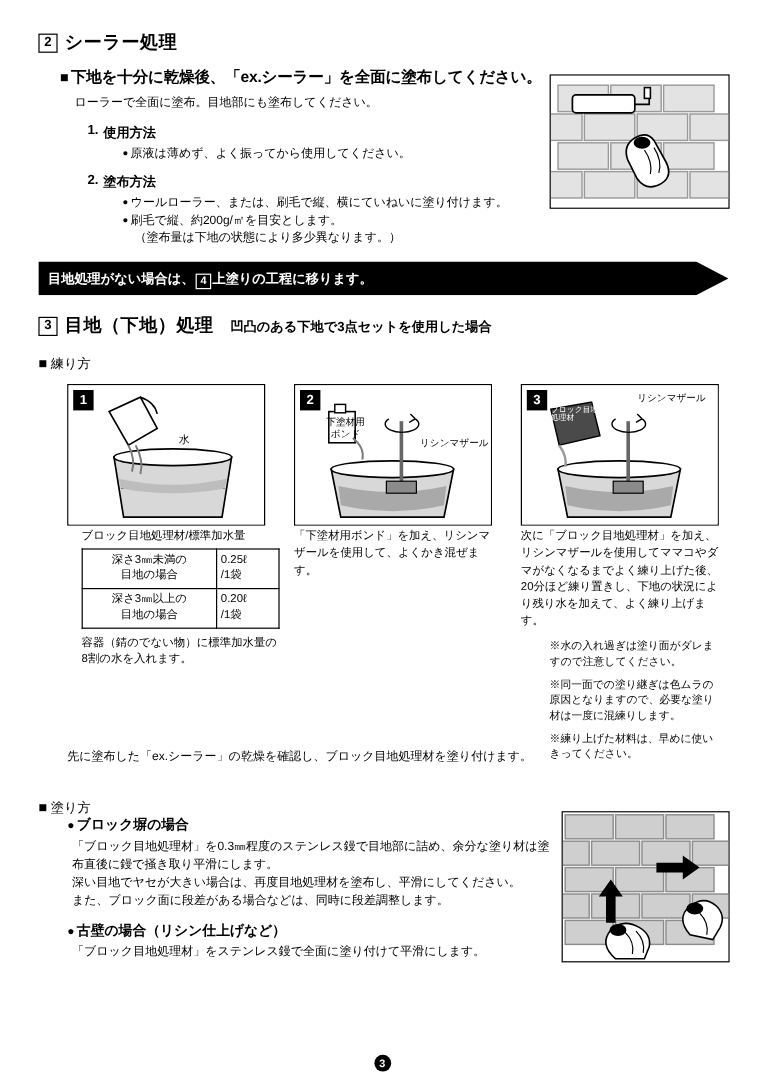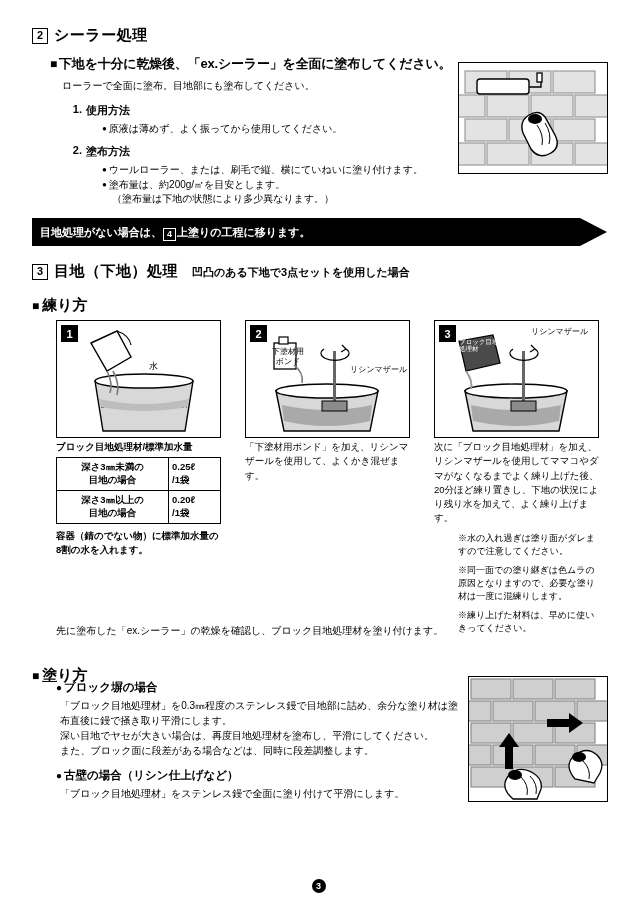--- a/index.html
+++ b/index.html
@@ -41,22 +41,22 @@
     font-size: 15px;
     font-weight: bold;
     letter-spacing: 0.5px;
   }
   .sec-sub {
     font-size: 11px;
     font-weight: bold;
     margin-left: 14px;
   }
   .sq-head {
-    font-size: 15px;
-    font-weight: bold;
+    font-size: 11px;
+    font-weight: normal;
     text-align: center;
   }
   .sq-head::before {
     content: "■";
     font-size: 12px;
     margin-right: 3px;
   }
   .body-text {
     font-size: 10px;
     line-height: 1.45;
@@ -165,21 +165,21 @@
   #p1 { left: 56px;  top: 320px; }
   #p2 { left: 245px; top: 320px; }
   #p3 { left: 434px; top: 320px; }
 
   .col-text {
     position: absolute;
     width: 168px;
     font-size: 9.5px;
     line-height: 1.5;
   }
-  #c1 { left: 56px;  top: 440px; font-weight: bold; }
+  #c1 { left: 68px;  top: 440px; }
   #c2 { left: 245px; top: 440px; }
   #c3 { left: 434px; top: 440px; }
 
   #tbl-cap { font-size: 9.5px; margin-bottom: 3px; }
   table.mix {
     border-collapse: collapse;
     width: 165px;
     font-size: 9.5px;
   }
   table.mix td {
@@ -252,21 +252,21 @@
       <div class="sub">
         <div class="bullet">原液は薄めず、よく振ってから使用してください。</div>
       </div>
 
       <div class="row" style="margin-top:8px">
         <div class="idx">2.</div>
         <div>塗布方法</div>
       </div>
       <div class="sub">
         <div class="bullet">ウールローラー、または、刷毛で縦、横にていねいに塗り付けます。</div>
-        <div class="bullet">塗布量は、約200g/㎡を目安とします。</div>
+        <div class="bullet">刷毛で縦、約200g/㎡を目安とします。</div>
         <div class="body-text" style="margin-left:10px">（塗布量は下地の状態により多少異なります。）</div>
       </div>
     </div>
   </div>
 
   <div id="roller-fig">
     <svg width="148" height="110" viewBox="0 0 148 110">
       <rect x="0" y="0" width="148" height="110" fill="#ffffff"></rect>
 
       <g stroke="#9a9a9a" stroke-width="1.2" fill="#e3e3e3">

